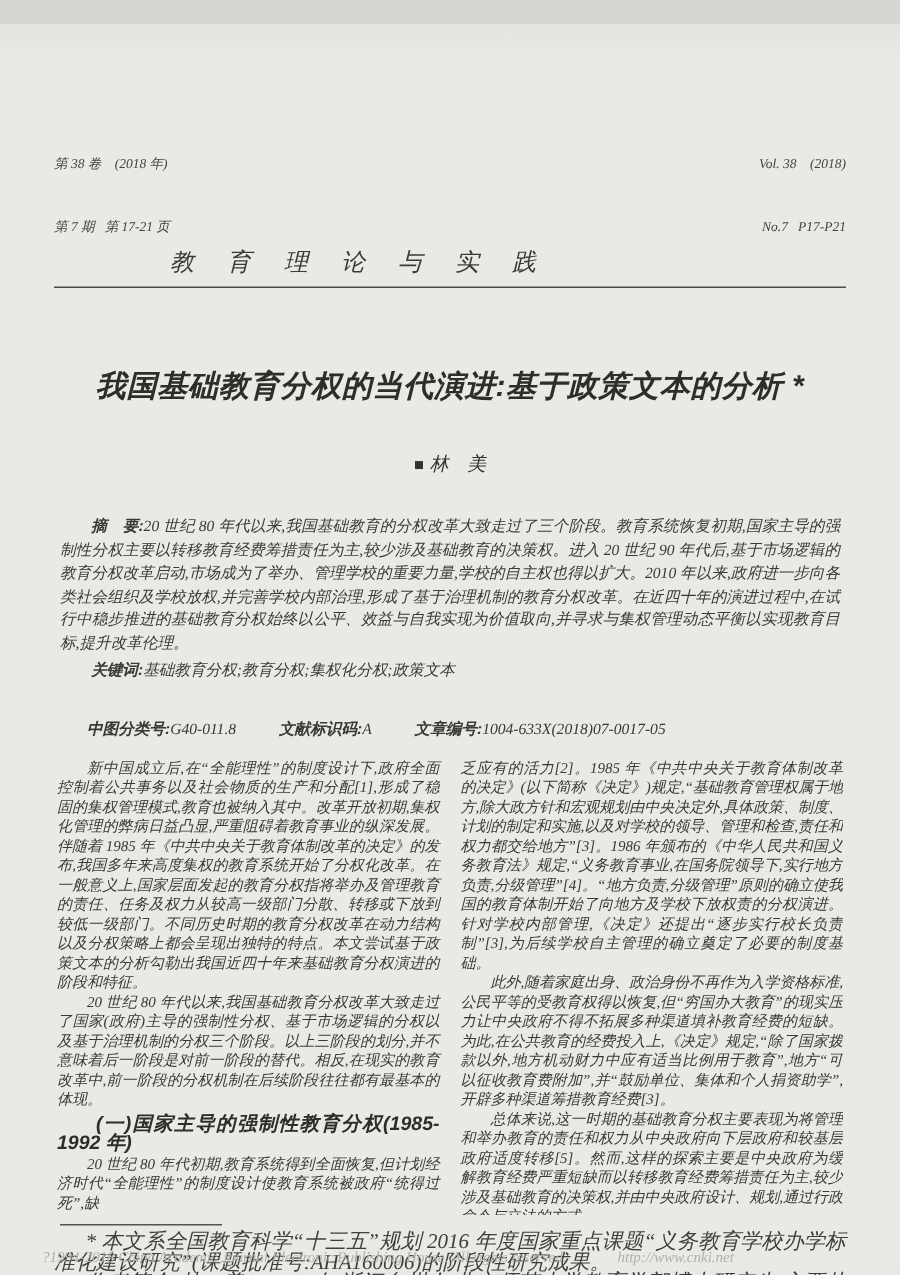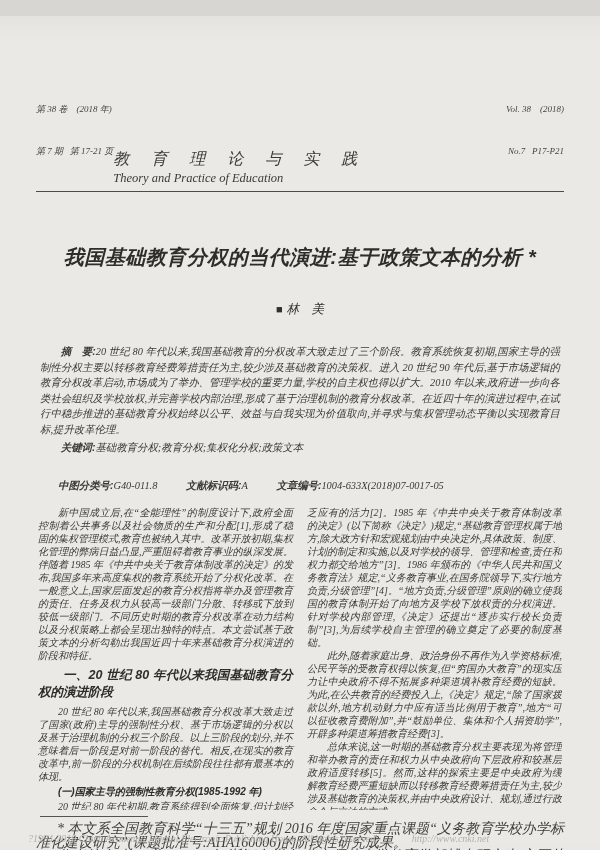--- a/index.html
+++ b/index.html
@@ -58,21 +58,21 @@
   .para { margin:0; text-indent:2em; }
   .para.no-indent { text-indent:0; }
   .sec-h {
     margin:5px 0 4px 0; text-indent:2em;
     font-family:"Liberation Sans","DejaVu Sans",sans-serif;
     font-size:12.5px; font-weight:700; line-height:17px; color:#2f2d29;
   }
   .sub-h {
     margin:2px 0; text-indent:2em;
     font-family:"Liberation Sans","DejaVu Sans",sans-serif;
-    font-size:10px; font-weight:700; color:#2f2d29;
+    font-size:13px; font-weight:700; color:#2f2d29;
   }
 
   
   .footnote-sep { border:none; border-top:1px solid #55534d; width:108px; margin:6px 0 5px 40px; }
   .footnote { margin:0 36px; font-size:14px; line-height:13.6px; text-align:justify; color:#403e39; }
   .footnote p { margin:0; text-indent:1.5em; }
 
   
   .footer {
     position:absolute; left:28px; right:20px; bottom:22px;
@@ -85,21 +85,20 @@
 
 <div class="page">
 
   <div class="header">
     <div class="header-side">
       <div>第 38 卷    (2018 年)</div>
       <div>第 7 期   第 17-21 页</div>
     </div>
     <div class="header-center">
       <div class="journal-cn">教 育 理 论 与 实 践</div>
-      <div class="journal-en">Theory and Practice of Education</div>
     </div>
     <div class="header-side right">
       <div>Vol. 38    (2018)</div>
       <div>No.7   P17-P21</div>
     </div>
   </div>
   <hr class="header-rule">
 
   <div class="title">我国基础教育分权的当代演进:基于政策文本的分析 *</div>
 
@@ -116,21 +115,20 @@
 
   <div class="meta">
     <span class="pair"><span class="blabel">中图分类号:</span><span>G40-011.8</span></span>
     <span class="pair"><span class="blabel">文献标识码:</span><span>A</span></span>
     <span class="pair"><span class="blabel">文章编号:</span><span>1004-633X(2018)07-0017-05</span></span>
   </div>
 
   <div class="columns">
     <div class="col">
       <p class="para">新中国成立后,在“全能理性”的制度设计下,政府全面控制着公共事务以及社会物质的生产和分配[1],形成了稳固的集权管理模式,教育也被纳入其中。改革开放初期,集权化管理的弊病日益凸显,严重阻碍着教育事业的纵深发展。伴随着 1985 年《中共中央关于教育体制改革的决定》的发布,我国多年来高度集权的教育系统开始了分权化改革。在一般意义上,国家层面发起的教育分权指将举办及管理教育的责任、任务及权力从较高一级部门分散、转移或下放到较低一级部门。不同历史时期的教育分权改革在动力结构以及分权策略上都会呈现出独特的特点。本文尝试基于政策文本的分析勾勒出我国近四十年来基础教育分权演进的阶段和特征。</p>
-      <div class="sec-h">一、20 世纪 80 年代以来我国基础教育分权的演进阶段</div>
       <p class="para">20 世纪 80 年代以来,我国基础教育分权改革大致走过了国家(政府)主导的强制性分权、基于市场逻辑的分权以及基于治理机制的分权三个阶段。以上三阶段的划分,并不意味着后一阶段是对前一阶段的替代。相反,在现实的教育改革中,前一阶段的分权机制在后续阶段往往都有最基本的体现。</p>
       <div class="sub-h">(一)国家主导的强制性教育分权(1985-1992 年)</div>
       <p class="para">20 世纪 80 年代初期,教育系统得到全面恢复,但计划经济时代“全能理性”的制度设计使教育系统被政府“统得过死”,缺</p>
     </div>
     <div class="col">
       <p class="para no-indent">乏应有的活力[2]。1985 年《中共中央关于教育体制改革的决定》(以下简称《决定》)规定,“基础教育管理权属于地方,除大政方针和宏观规划由中央决定外,具体政策、制度、计划的制定和实施,以及对学校的领导、管理和检查,责任和权力都交给地方”[3]。1986 年颁布的《中华人民共和国义务教育法》规定,“义务教育事业,在国务院领导下,实行地方负责,分级管理”[4]。“地方负责,分级管理”原则的确立使我国的教育体制开始了向地方及学校下放权责的分权演进。针对学校内部管理,《决定》还提出“逐步实行校长负责制”[3],为后续学校自主管理的确立奠定了必要的制度基础。</p>
       <p class="para">此外,随着家庭出身、政治身份不再作为入学资格标准,公民平等的受教育权得以恢复,但“穷国办大教育”的现实压力让中央政府不得不拓展多种渠道填补教育经费的短缺。为此,在公共教育的经费投入上,《决定》规定,“除了国家拨款以外,地方机动财力中应有适当比例用于教育”,地方“可以征收教育费附加”,并“鼓励单位、集体和个人捐资助学”,开辟多种渠道筹措教育经费[3]。</p>
       <p class="para">总体来说,这一时期的基础教育分权主要表现为将管理和举办教育的责任和权力从中央政府向下层政府和较基层政府适度转移[5]。然而,这样的探索主要是中央政府为缓解教育经费严重短缺而以转移教育经费筹措责任为主,较少涉及基础教育的决策权,并由中央政府设计、规划,通过行政命令与立法的方式</p>
     </div>
   </div>

